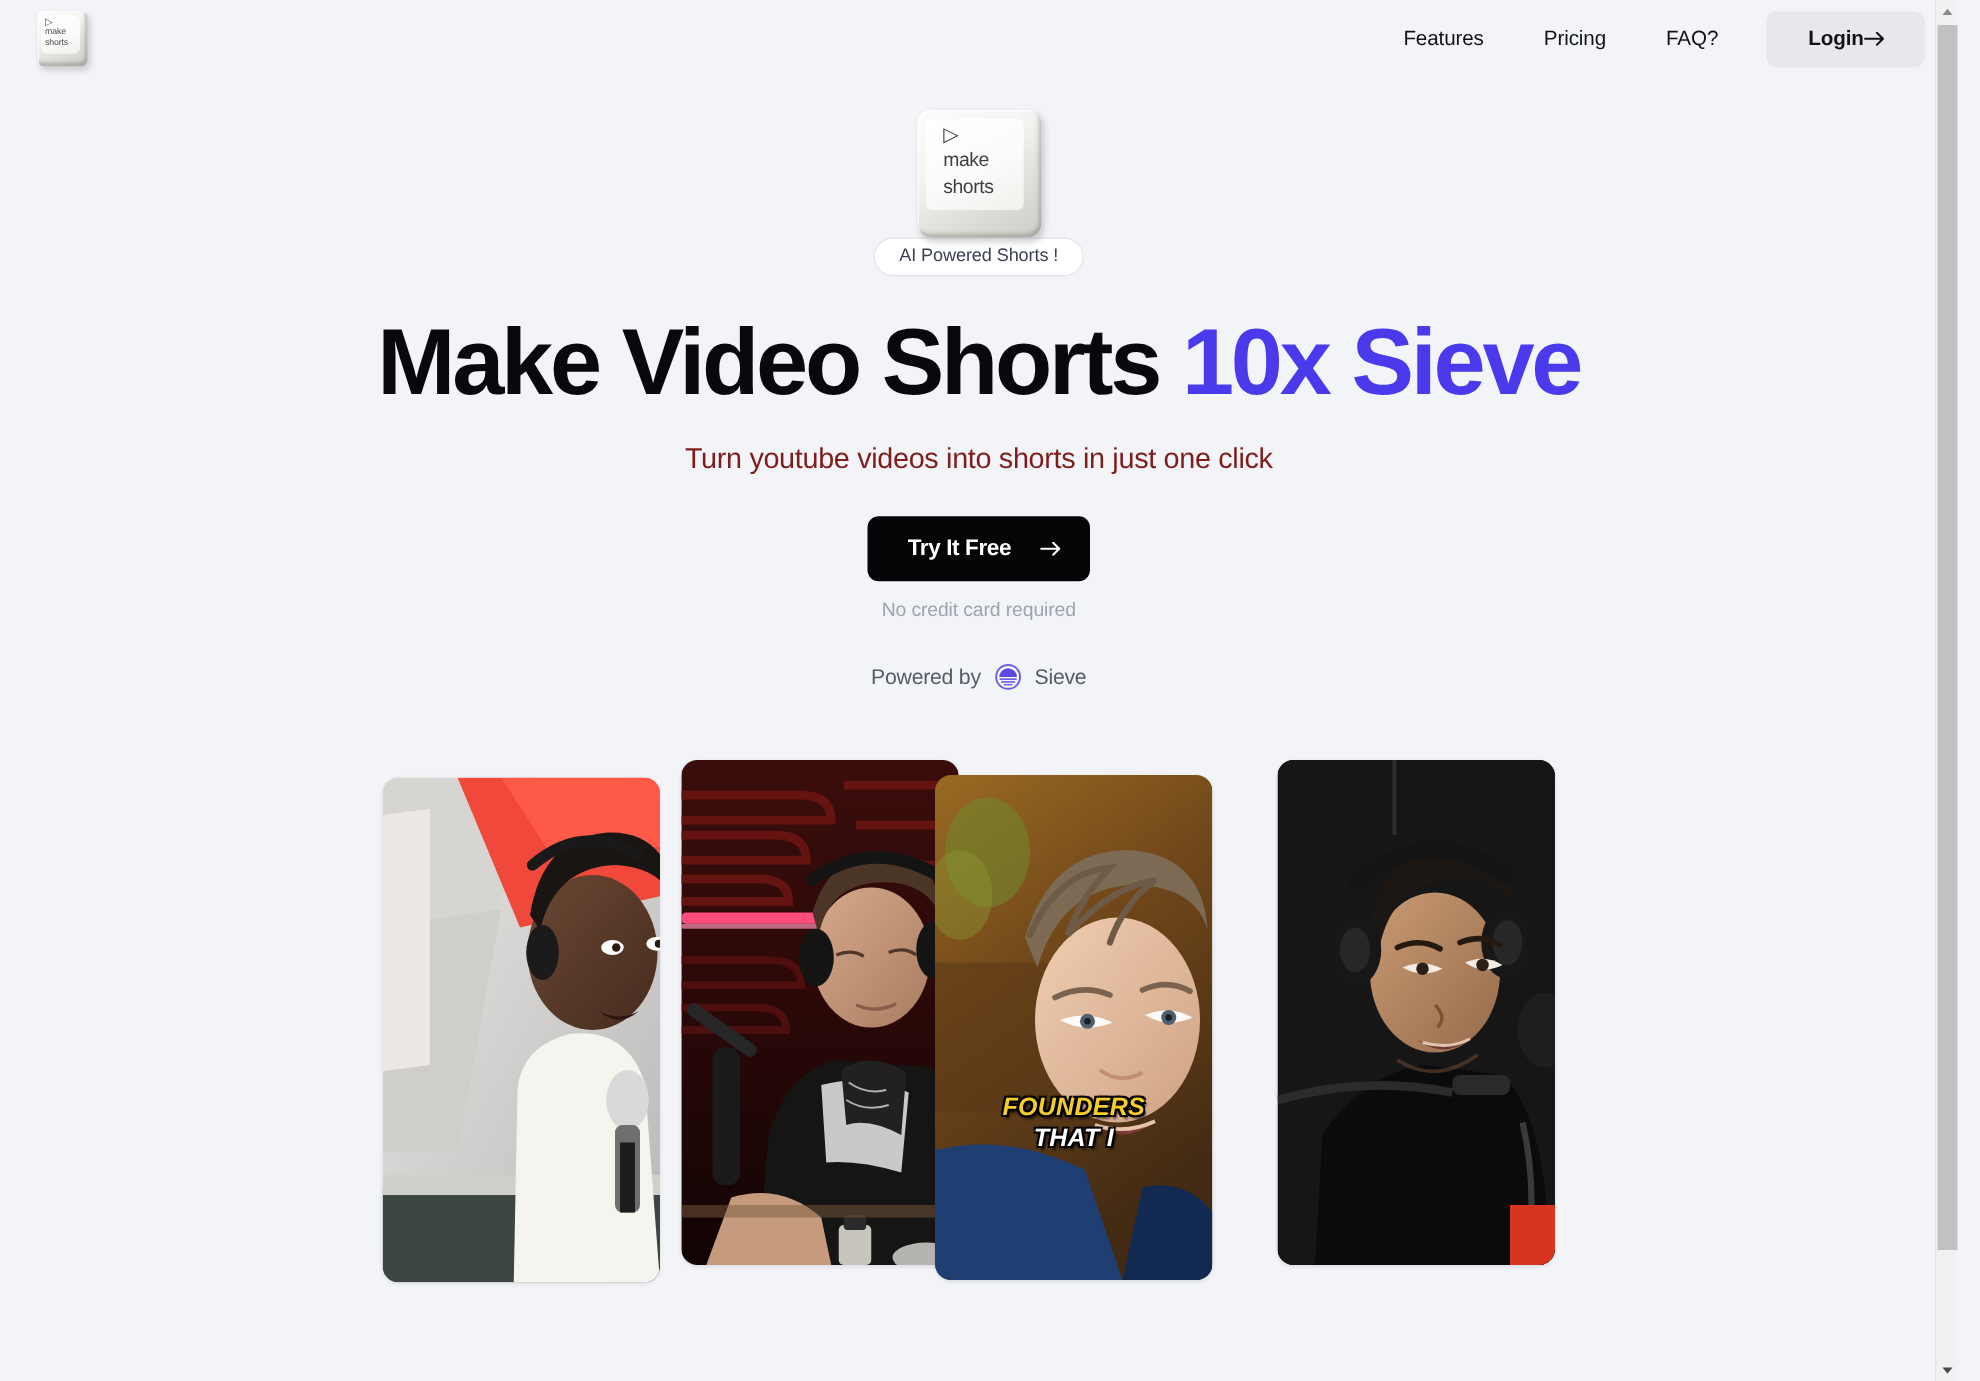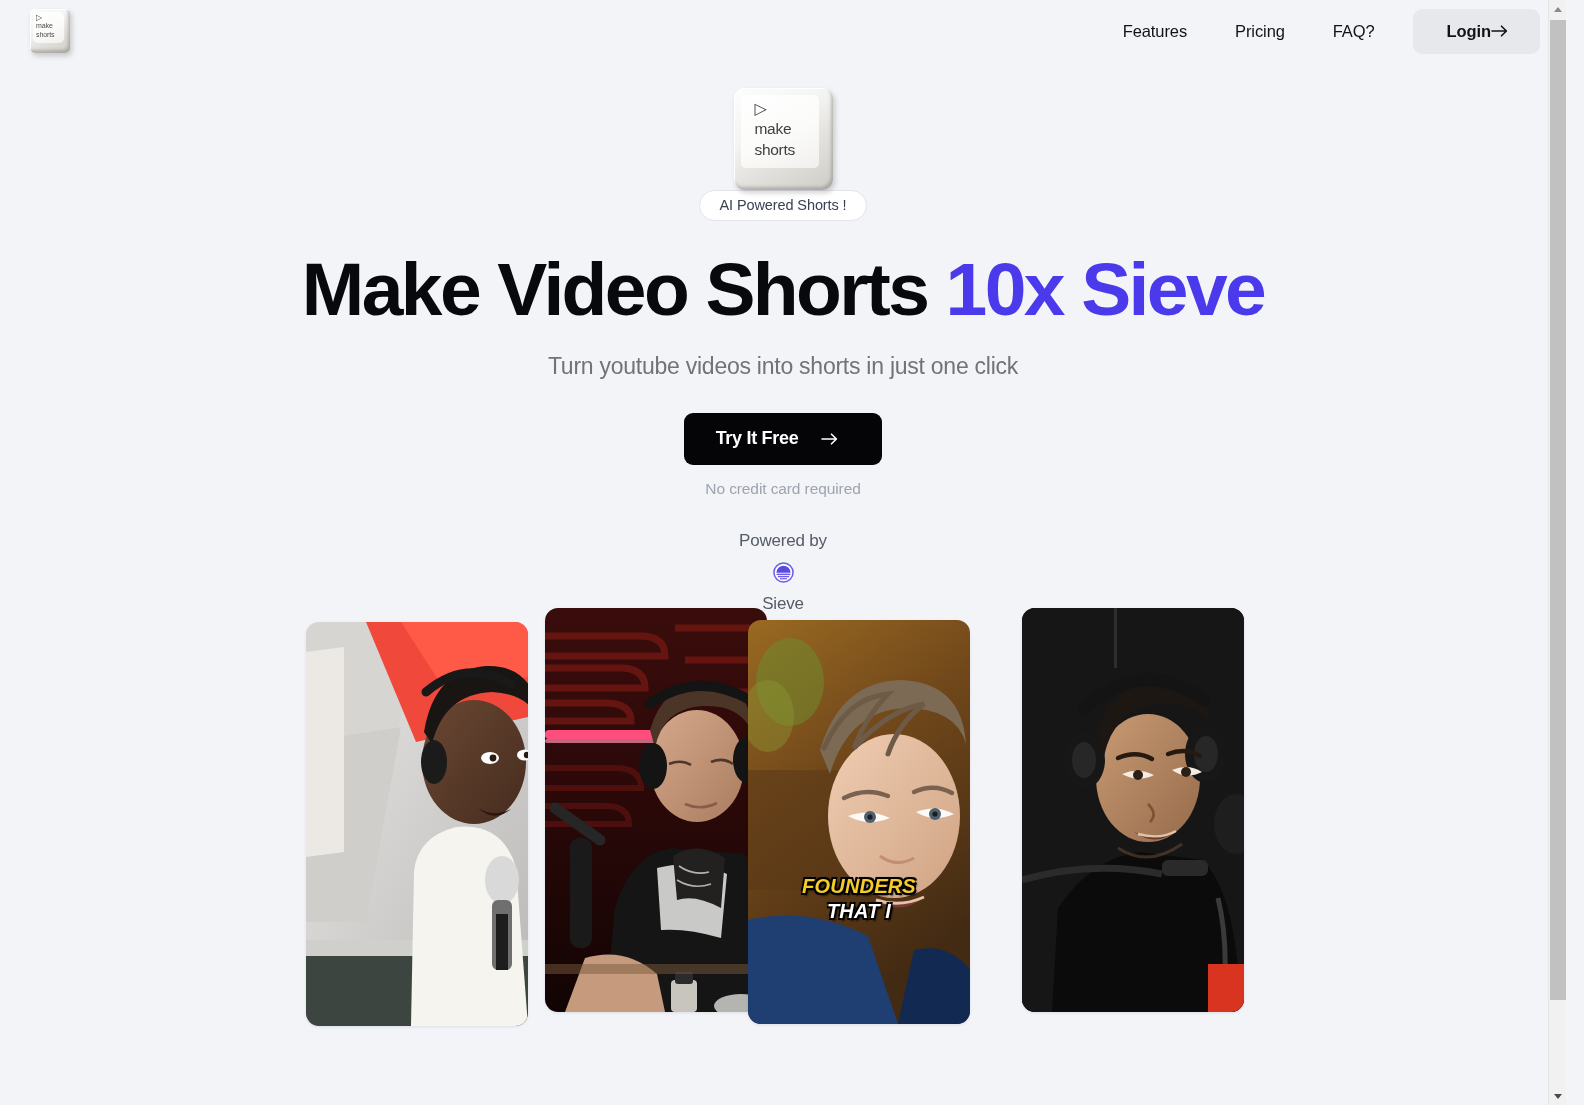--- a/index.html
+++ b/index.html
@@ -72,36 +72,36 @@
     padding:6px 19px 7px; font-size:14.5px; color:#3b4153; letter-spacing:-.1px;
   }
 
   h1.headline {
     margin-top:26px; font-size:75px; line-height:84px; font-weight:800;
     color:#08090c; letter-spacing:-2.6px;
   }
   h1.headline .accent { color:#4a3aeb; }
 
   .sub {
-    margin-top:22px; font-size:23px; color:#737373; font-weight:400; letter-spacing:-.25px;
+    margin-top:22px; font-size:23px; color:#7f1d1d; font-weight:400; letter-spacing:-.25px;
   }
 
   .cta {
     display:inline-flex; align-items:center; gap:23px; margin-top:33px;
     background:#050507; color:#fff; border:none; border-radius:9px;
-    padding:15px 44px 16px 32px; cursor:pointer; font-family:inherit;
+    padding:15px 23px 16px 32px; cursor:pointer; font-family:inherit;
   }
   .cta .txt { font-size:18px; font-weight:700; letter-spacing:-.3px; }
   .cta .arw path { stroke:#fff; }
 
   .nocard { margin-top:15px; font-size:15.5px; color:#9ea3b0; letter-spacing:-.1px; }
 
   .powered {
     margin-top:33px; display:flex; align-items:center; justify-content:center; gap:11px;
-    font-size:17px; color:#565b68; letter-spacing:-.2px;flex-direction:column;
+    font-size:17px; color:#565b68; letter-spacing:-.2px;
   }
   .sieve-mark { width:21px; height:21px; display:block; }
 
   
   .cards { position:absolute; top:607px; left:0; width:1566px; height:420px; }
   .card {
     position:absolute; border-radius:13px; overflow:hidden;
     box-shadow:0 1px 3px rgba(30,35,50,.10);
   }
   .card .thumb { position:absolute; inset:0; }

